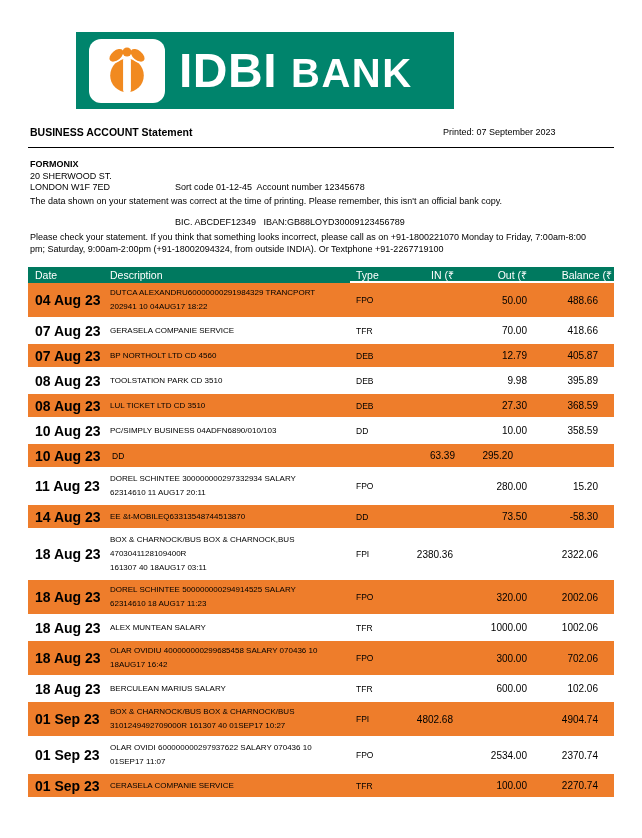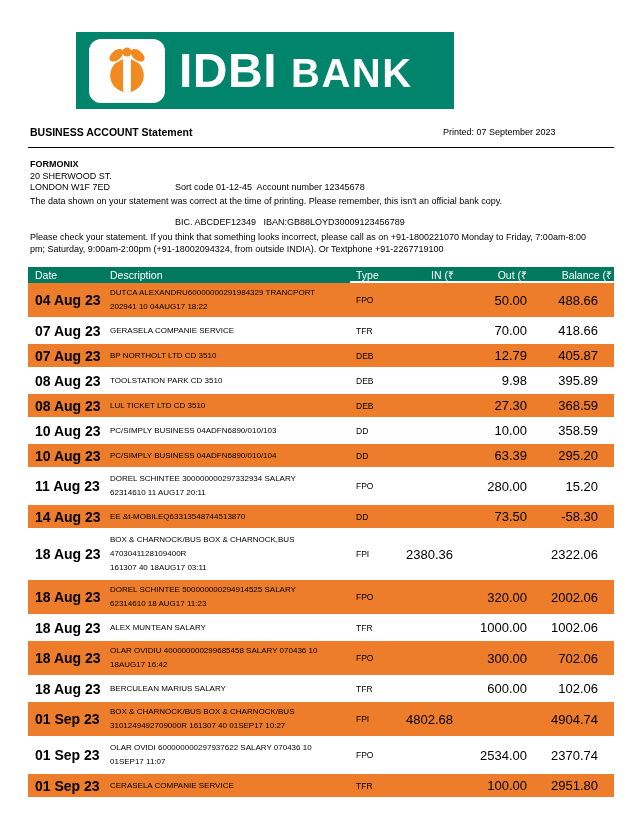--- a/index.html
+++ b/index.html
@@ -54,21 +54,21 @@
   .th-bal{padding-right:2px;}
   .th-type,.th-in,.th-out,.th-bal{box-shadow:inset 0 -2px 0 #fff;}
 
   .trow{background:#fff;min-height:23px;align-items:center;
         padding:3px 0;box-sizing:border-box;font-size:8px;}
   .trow + .trow{margin-top:2px;}
   .trow.alt{background:#EE7D2B;}
   .c-date{padding-left:7px;font-weight:700;font-size:14px;}
   .c-desc{padding-left:4px;line-height:14px;white-space:pre-line;}
   .c-type{padding-left:6px;font-size:8.5px;}
-  .c-in,.c-out,.c-bal{text-align:right;font-size:13px;}
+  .c-in,.c-out,.c-bal{text-align:right;font-size:10px;}
   .c-in{padding-right:4px;}
   .c-out{padding-right:2px;}
   .c-bal{padding-right:16px;}
 </style>
 </head>
 <body>
 
 <div class="page">
 
   <div class="banner">
@@ -126,21 +126,21 @@
         <div class="trow">
           <div class="c-date">07 Aug 23</div>
           <div class="c-desc">GERASELA COMPANIE SERVICE</div>
           <div class="c-type">TFR</div>
           <div class="c-in"></div>
           <div class="c-out">70.00</div>
           <div class="c-bal">418.66</div>
         </div>
         <div class="trow alt">
           <div class="c-date">07 Aug 23</div>
-          <div class="c-desc">BP NORTHOLT LTD CD 3510</div>
+          <div class="c-desc">BP NORTHOLT LTD CD 4560</div>
           <div class="c-type">DEB</div>
           <div class="c-in"></div>
           <div class="c-out">12.79</div>
           <div class="c-bal">405.87</div>
         </div>
         <div class="trow">
           <div class="c-date">08 Aug 23</div>
           <div class="c-desc">TOOLSTATION PARK CD 3510</div>
           <div class="c-type">DEB</div>
           <div class="c-in"></div>
@@ -158,21 +158,20 @@
         <div class="trow">
           <div class="c-date">10 Aug 23</div>
           <div class="c-desc">PC/SIMPLY BUSINESS 04ADFN6890/010/103</div>
           <div class="c-type">DD</div>
           <div class="c-in"></div>
           <div class="c-out">10.00</div>
           <div class="c-bal">358.59</div>
         </div>
         <div class="trow alt">
           <div class="c-date">10 Aug 23</div>
-          <div class="c-desc">PC/SIMPLY BUSINESS 04ADFN6890/010/104</div>
           <div class="c-type">DD</div>
           <div class="c-in"></div>
           <div class="c-out">63.39</div>
           <div class="c-bal">295.20</div>
         </div>
         <div class="trow">
           <div class="c-date">11 Aug 23</div>
           <div class="c-desc">DOREL SCHINTEE 300000000297332934 SALARY
 62314610 11 AUG17 20:11</div>
           <div class="c-type">FPO</div>
@@ -248,18 +247,18 @@
           <div class="c-in"></div>
           <div class="c-out">2534.00</div>
           <div class="c-bal">2370.74</div>
         </div>
         <div class="trow alt">
           <div class="c-date">01 Sep 23</div>
           <div class="c-desc">CERASELA COMPANIE SERVICE</div>
           <div class="c-type">TFR</div>
           <div class="c-in"></div>
           <div class="c-out">100.00</div>
-          <div class="c-bal">2951.80</div>
+          <div class="c-bal">2270.74</div>
         </div>
       </div>
   </div>
 
 </div>
 
 </body></html>

